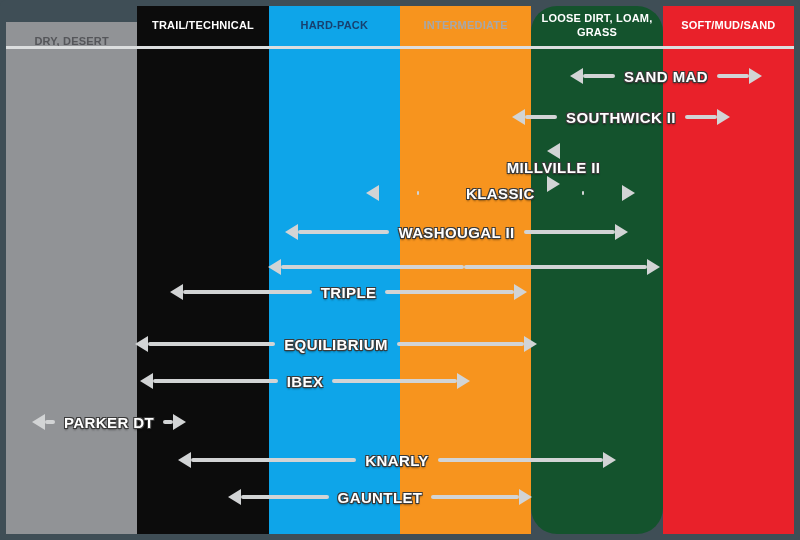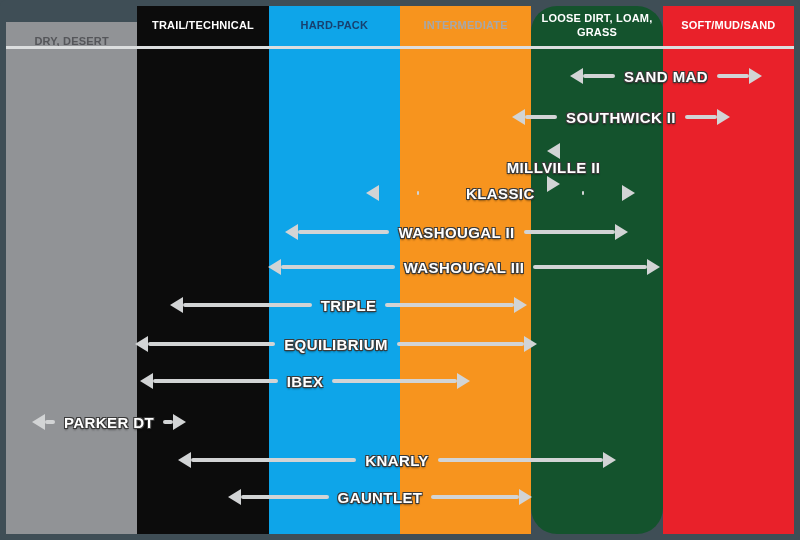--- a/index.html
+++ b/index.html
@@ -115,25 +115,24 @@
       <div class="tire-row" style="left: 279px; top: 214px; width: 343px;">
         <span class="ah ah-left"></span>
         <span class="arrow-line"></span>
         <span class="tire-label">WASHOUGAL II</span>
         <span class="arrow-line"></span>
         <span class="ah ah-right"></span>
       </div>
       <div class="tire-row" style="left: 262px; top: 249px; width: 392px;">
         <span class="ah ah-left"></span>
         <span class="arrow-line"></span>
-        <span class="tire-label">WASHOUGAL III</span>
         <span class="arrow-line"></span>
         <span class="ah ah-right"></span>
       </div>
-      <div class="tire-row" style="left: 164px; top: 287px; width: 357px;">
+      <div class="tire-row" style="left: 164px; top: 274px; width: 357px;">
         <span class="ah ah-left"></span>
         <span class="arrow-line"></span>
         <span class="tire-label">TRIPLE</span>
         <span class="arrow-line"></span>
         <span class="ah ah-right"></span>
       </div>
       <div class="tire-row" style="left: 129px; top: 326px; width: 402px;">
         <span class="ah ah-left"></span>
         <span class="arrow-line"></span>
         <span class="tire-label">EQUILIBRIUM</span>

